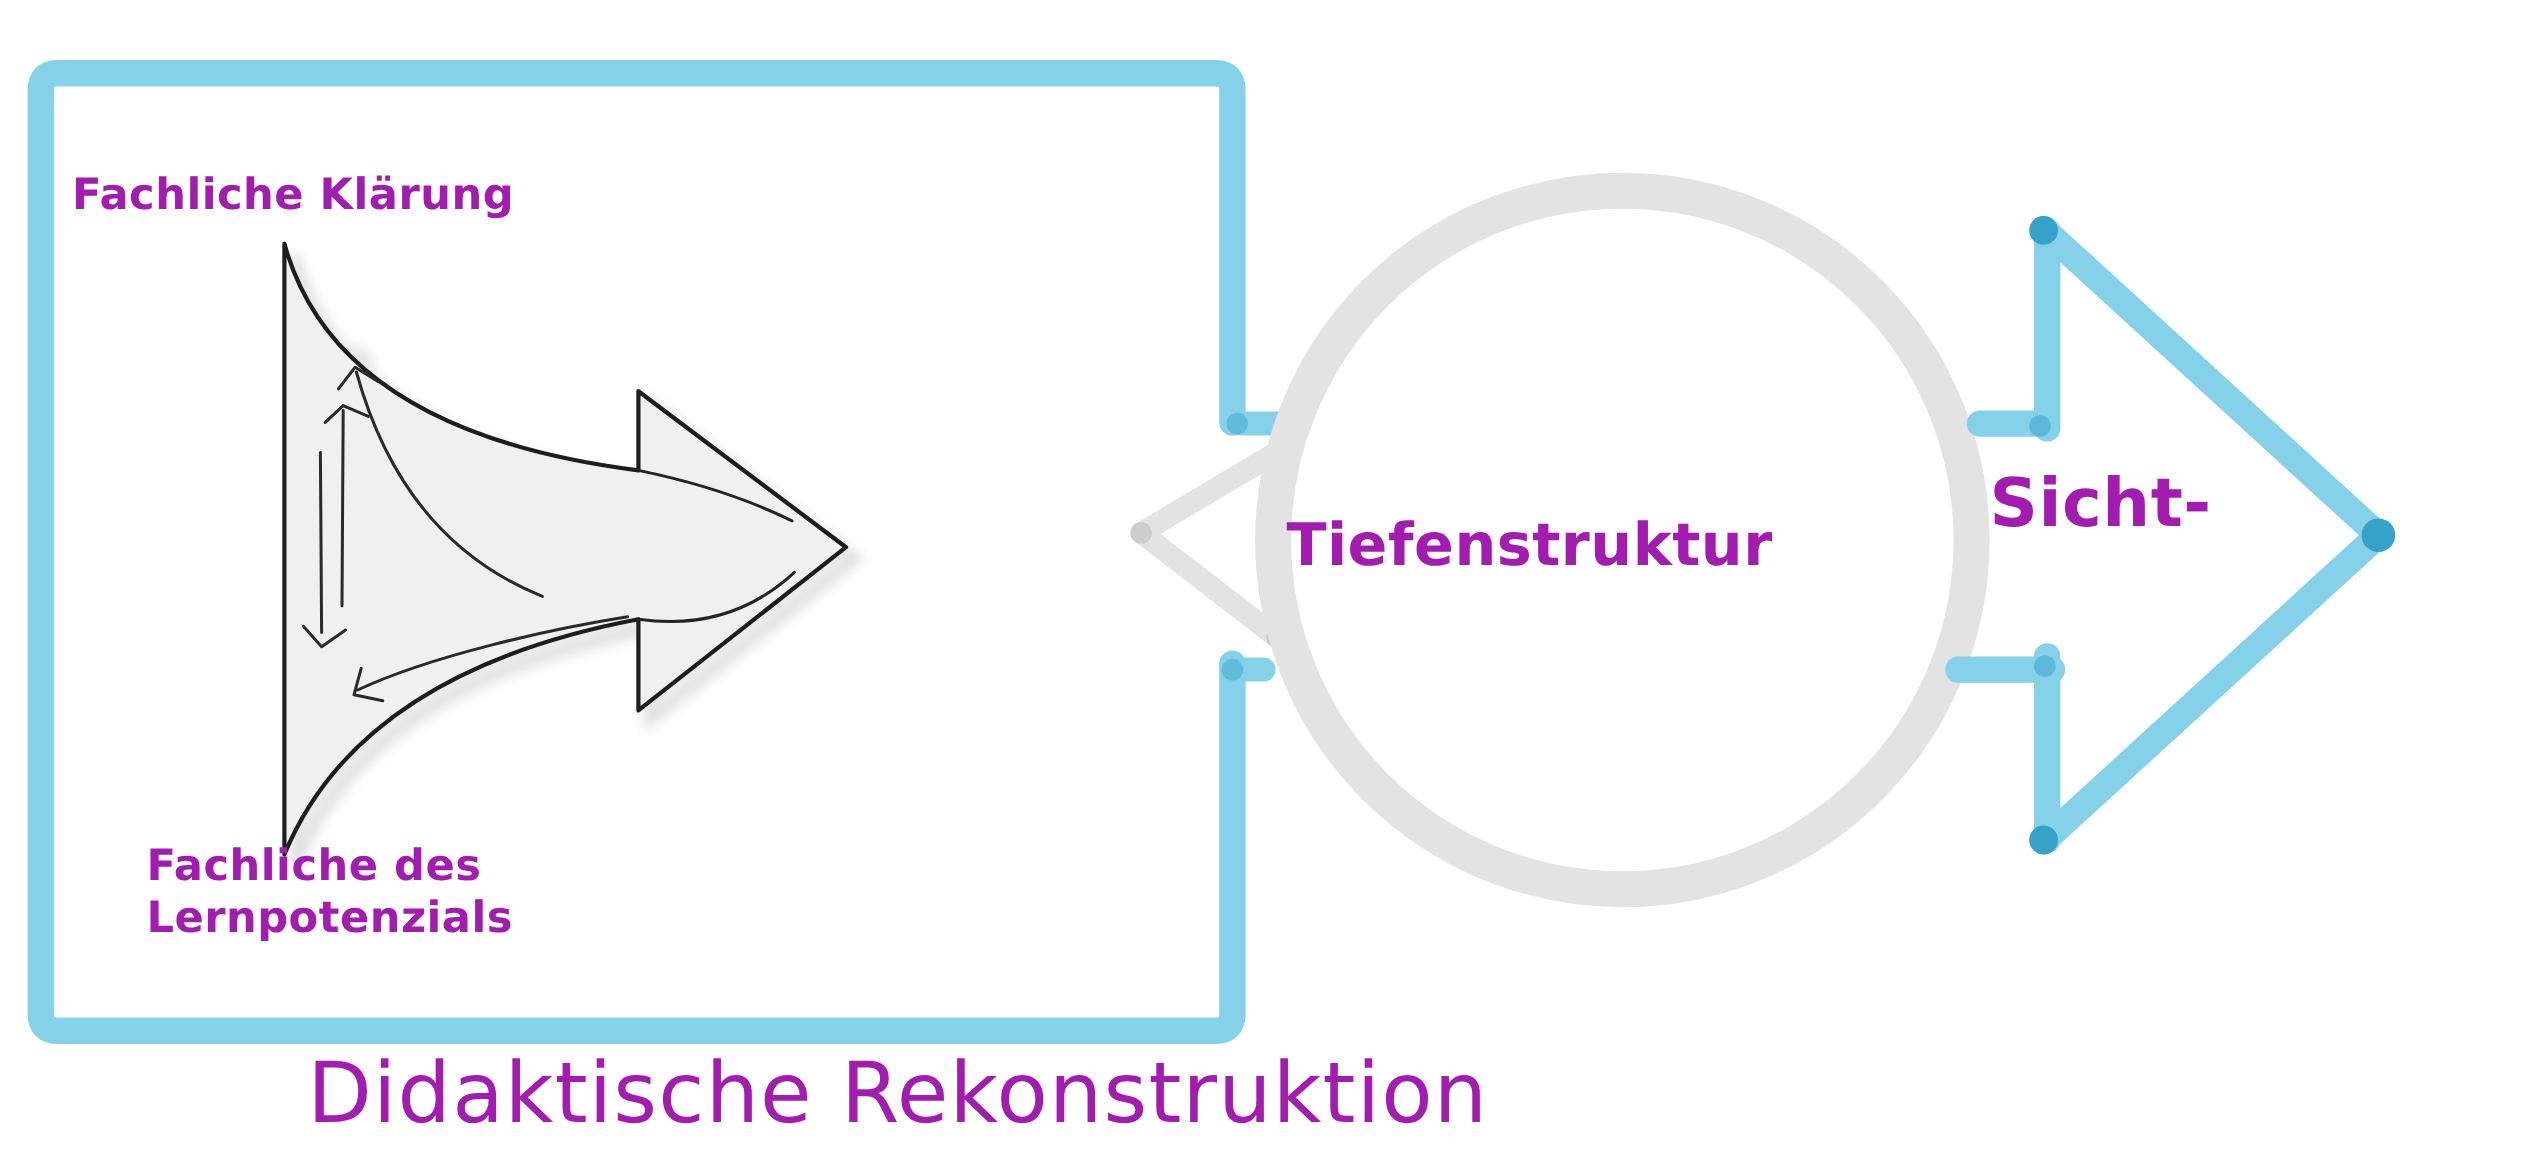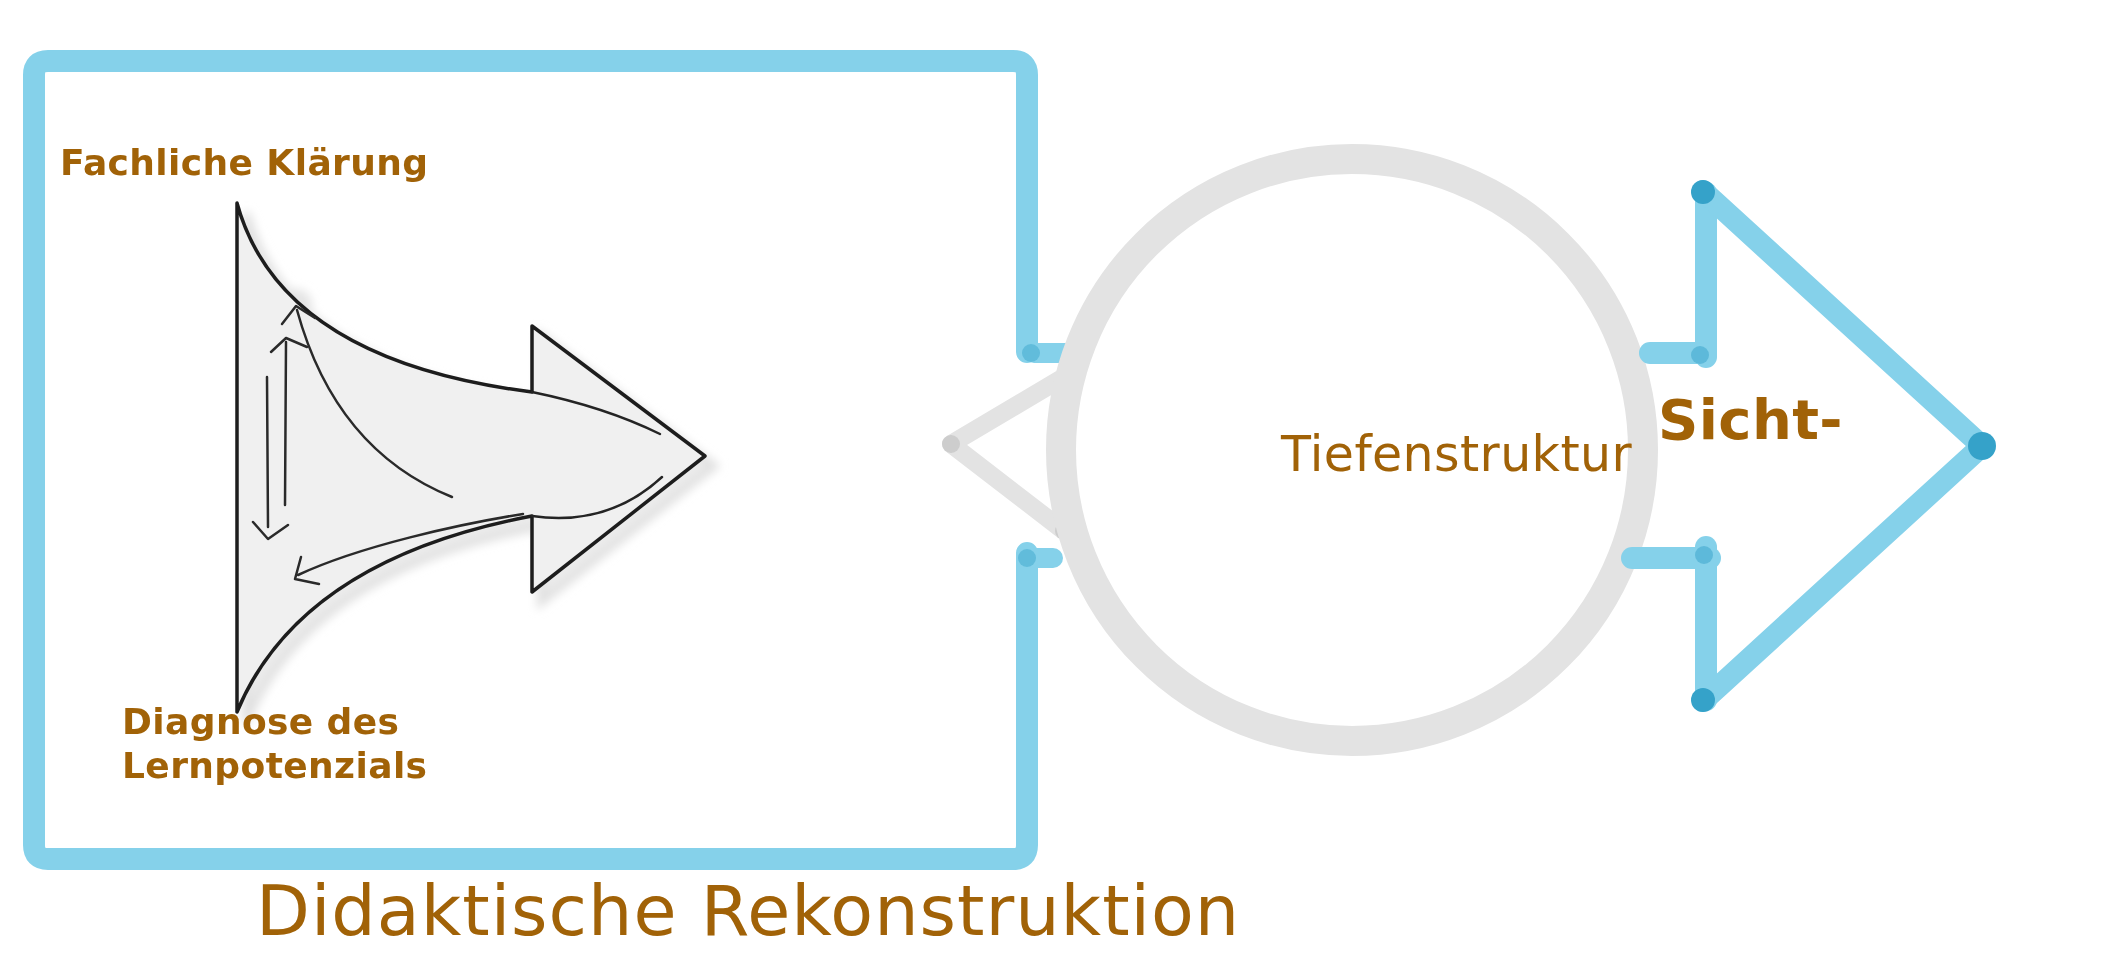--- a/index.html
+++ b/index.html
@@ -15,30 +15,30 @@
     background: #ffffff;
     overflow: hidden;
   }
   .stage svg {
     position: absolute;
     left: 0;
     top: 0;
   }
   .label {
     position: absolute;
-    color: #a16207;
+    color: #a21caf;
     font-weight: 600;
     letter-spacing: 0.4px;
     white-space: nowrap;
     -webkit-font-smoothing: antialiased;
   }
   .lbl-fachliche      { left: 60px;   top: 142px;  font-size: 36px; }
   .lbl-diagnose       { left: 122px;  top: 700px;  font-size: 36px; line-height: 44px; }
   .lbl-strukturierung { left: 712px;  top: 406px;  font-size: 34px; line-height: 47px; }
-  .lbl-tiefenstruktur { left: 1072px; top: 426px;  width: 560px; text-align: right; font-size: 49px; font-weight: 400; }
+  .lbl-tiefenstruktur { left: 1072px; top: 426px;  width: 560px; text-align: left; font-size: 49px; font-weight: 700; }
   .lbl-sicht          { left: 1658px; top: 388px;  font-size: 56px; line-height: 64px; font-weight: 700; }
   .lbl-caption        { left: 256px;  top: 870px;  font-size: 70px; font-weight: 400; letter-spacing: 1px; }
 </style>
 </head>
 <body>
 
 <div class="stage">
 
   <svg width="2112" height="980" viewBox="0 0 2112 980">
     <defs>
@@ -104,21 +104,21 @@
       <circle cx="1982" cy="446" r="14"></circle>
       <circle cx="1703" cy="700" r="12"></circle>
       <circle cx="1700" cy="355" r="9" opacity="0.5"></circle>
       <circle cx="1704" cy="555" r="9" opacity="0.5"></circle>
     </g>
   </svg>
 
   <div class="label lbl-fachliche">Fachliche Klärung</div>
 
   <div class="label lbl-diagnose">
-    <div>Diagnose des</div>
+    <div>Fachliche des</div>
     <div>Lernpotenzials</div>
   </div>
 
 
   <div class="label lbl-tiefenstruktur">Tiefenstruktur</div>
 
   <div class="label lbl-sicht">
     <div>Sicht-</div>
   </div>
 

